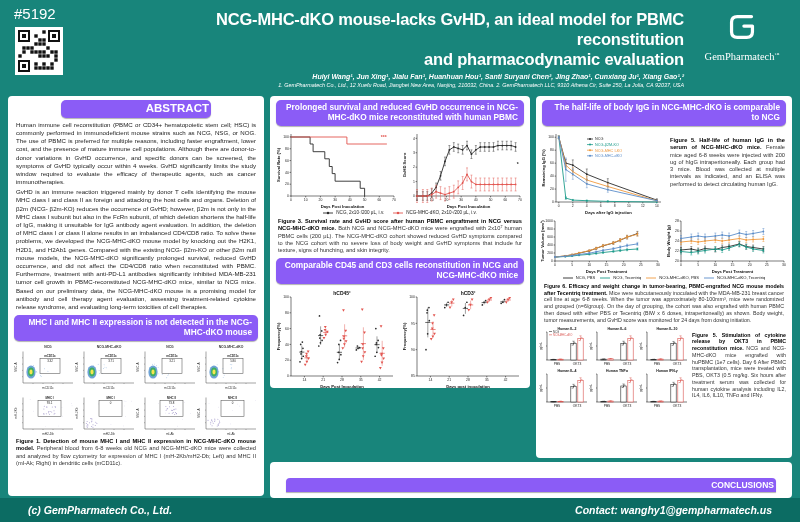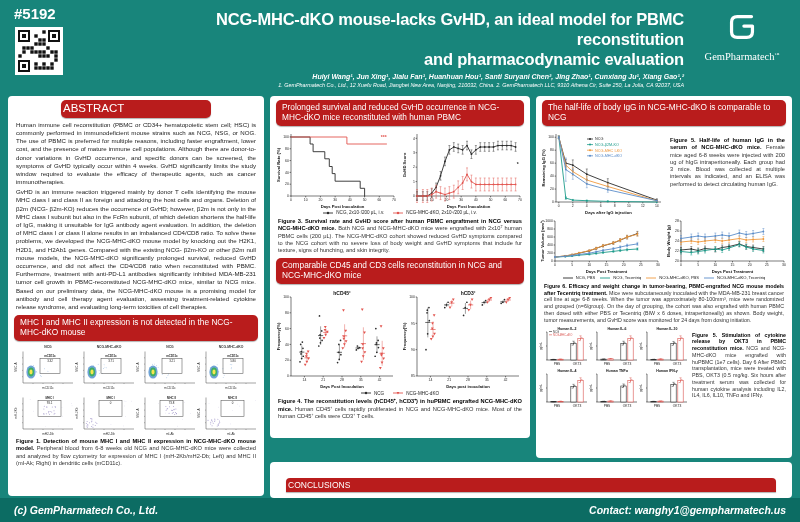--- a/index.html
+++ b/index.html
@@ -1,52 +1,52 @@
 <!DOCTYPE html>
 <html><head>
 <meta charset="utf-8">
 <style>
 *{box-sizing:border-box}
 body{margin:0;background:#666}
 #poster{position:relative;width:800px;height:522px;background:#18857B;font-family:"Liberation Sans",sans-serif;overflow:hidden}
 
 #hdr{position:absolute;left:0;top:0;width:100%;height:94px;color:#fff}
-#poster-id{position:absolute;left:14px;top:5px;font-size:15px;font-weight:bold}
+#poster-id{position:absolute;left:14px;top:5px;font-size:15px;font-weight:normal}
 #qr{position:absolute;left:15px;top:27px}
 #hdr-center{position:absolute;left:108px;right:116px;top:9px;text-align:right}
 #hdr-center h1{margin:0;font-size:16.5px;line-height:1.22;font-weight:bold;letter-spacing:-.2px}
 .authors{font-size:7px;font-style:italic;font-weight:bold;margin-top:4px}
 .affil{font-size:5.4px;font-style:italic;margin-top:2px}
 #logo{position:absolute;right:8px;top:8px;width:100px;text-align:center}
 #logo .lt{font-family:"Liberation Serif",serif;font-size:10.5px;margin-top:1px}
 #logo sup{font-size:5px}
 
 .card{position:absolute;background:#fff;border-radius:4px;overflow:hidden}
 #card-left{left:8px;top:96px;width:256px;height:400px}
-#card-mid{left:270px;top:96px;width:260px;height:342px}
+#card-mid{left:270px;top:96px;width:260px;height:292px}
 #card-right{left:536px;top:96px;width:256px;height:362px}
 #concl{left:270px;top:462px;width:522px;height:36px}
-.pill{background:#b91c1c;color:#fff;font-weight:normal;text-align:left;border-radius:5px;font-size:8.3px;line-height:1.2;padding:3px 6px;margin:4px 6px 3px;box-shadow:0 1px 1px rgba(0,0,0,.3)}
+.pill{background:#8b5cf6;color:#fff;font-weight:bold;text-align:right;border-radius:5px;font-size:8.3px;line-height:1.2;padding:3px 6px;margin:4px 6px 3px;box-shadow:0 1px 1px rgba(0,0,0,.3)}
 .pill.narrow{width:150px;margin:4px auto 3px;font-size:11.5px;padding:2px}
 .pill.band{border-radius:4px 4px 0 0;margin:16px;padding:2px;font-size:8.5px}
 .bodytext{font-size:6.15px;line-height:1.33;color:#222;text-align:justify;padding:0 8px;margin:2px 0}
 .cap{font-size:5.7px;line-height:1.28;color:#333;text-align:justify;padding:0 8px;margin:2px 0}
 .cap b{color:#000}
 .chart-row{display:flex;justify-content:center;gap:4px;margin-top:1px;align-items:flex-start}
 .legend{display:flex;justify-content:center;gap:9px;font-size:4.6px;color:#222;align-items:center;margin:1px 0;flex-wrap:wrap}
 .legend .it{display:inline-flex;align-items:center;gap:2px}
 #flow-grid{display:grid;grid-template-columns:repeat(4,61px);justify-content:center;margin-top:1px}
 #cytokine-grid{display:grid;grid-template-columns:repeat(3,50px);grid-auto-rows:42px}
 .row-igg{display:flex;gap:5px;padding:0 5px;align-items:flex-start}
 .row-igg .cap{flex:1;padding:6px 2px 0 0}
 .row-cyt{display:flex;gap:3px;padding:0 3px;align-items:flex-start}
 .row-cyt .cap{flex:1;padding:4px 3px 0 0}
 #concl .cap{font-size:5.55px;padding:2px 8px}
 
-#ftr{position:absolute;left:0;bottom:0;width:100%;height:24px;background:#0C6C63;color:#fff;font-style:italic;font-weight:bold;font-size:10.5px;display:flex;align-items:center;justify-content:space-between;padding:0 14px}
+#ftr{position:absolute;left:0;bottom:0;width:100%;height:24px;background:#0C6C63;color:#fff;font-style:italic;font-weight:bold;font-size:10.5px;display:flex;align-items:center;justify-content:space-between;padding:0 28px}
 svg text{font-family:"Liberation Sans",sans-serif}
 </style>
 </head>
 <body>
 
 <div id="poster">
 
   <div id="hdr">
     <div id="poster-id">#5192</div>
     <svg id="qr" width="48" height="48">

